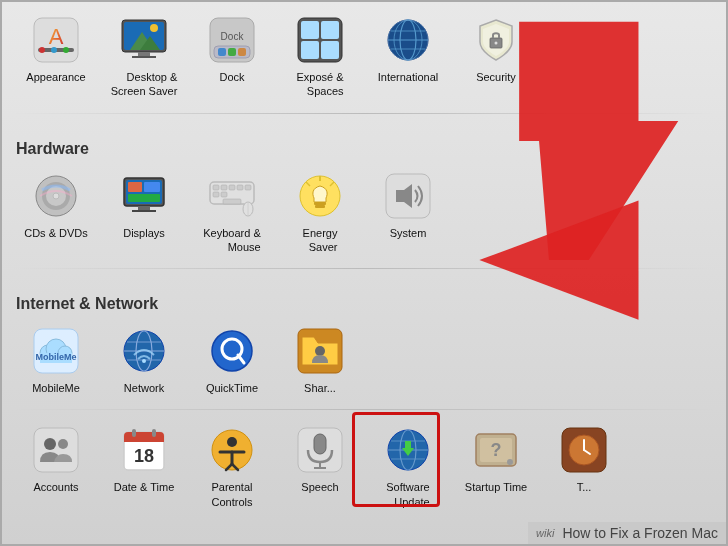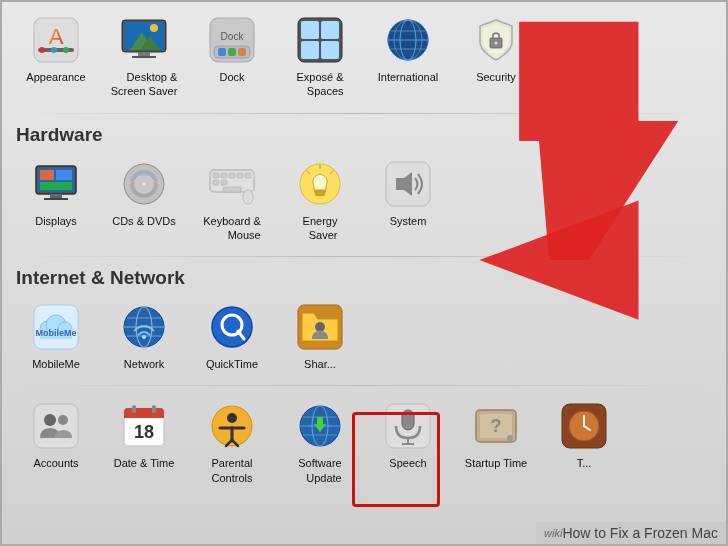--- a/index.html
+++ b/index.html
@@ -19,25 +19,26 @@
       border: 2px solid #aaa;
       position: relative;
       overflow: hidden;
     }
 
     .section {
       padding: 8px 10px 4px 10px;
     }
 
     .section-header {
-      font-size: 19px;
+      font-size: 16px;
       font-weight: bold;
       color: #333;
       margin-bottom: 8px;
       padding-left: 4px;
+      margin-top: 16px;
     }
 
     .items-row {
       display: flex;
       flex-direction: row;
       flex-wrap: wrap;
       gap: 0px;
       margin-bottom: 4px;
     }
 
@@ -99,21 +100,21 @@
     .wikihow-bar {
       position: absolute;
       bottom: 0;
       right: 0;
       background: rgba(200,200,200,0.85);
       padding: 3px 8px;
       font-size: 12px;
       color: #333;
       display: flex;
       align-items: center;
-      gap: 0;
+      gap: 8px;
     }
 
     .wikihow-bar .wiki-logo {
       color: #666;
       font-style: italic;
       font-size: 11px;
     }
 
     .wikihow-bar .wiki-title {
       font-size: 14px;
@@ -227,46 +228,46 @@
 
   <div class="divider"></div>
 
   <div class="section">
     <div class="section-header">Hardware</div>
     <div class="items-row">
 
       <div class="pref-item">
         <div class="icon-box">
           <svg viewBox="0 0 48 48">
+            <circle cx="24" cy="24" r="20" fill="#c0c0c0" stroke="#888" stroke-width="1"></circle>
+            <circle cx="24" cy="24" r="14" fill="#aaa"></circle>
+            <circle cx="24" cy="24" r="10" fill="#c8c8c8"></circle>
+
+            <path d="M10 18 Q24 10 38 18" fill="none" stroke="#88bbff" stroke-width="3" opacity="0.5"></path>
+            <path d="M8 24 Q24 14 40 24" fill="none" stroke="#ffaacc" stroke-width="2" opacity="0.4"></path>
+            <circle cx="24" cy="24" r="3" fill="#ddd" stroke="#bbb" stroke-width="1"></circle>
+          </svg>
+        </div>
+        <span class="item-label">CDs &amp; DVDs</span>
+      </div>
+
+      <div class="pref-item">
+        <div class="icon-box">
+          <svg viewBox="0 0 48 48">
             <rect x="4" y="6" width="40" height="28" rx="3" fill="#555" stroke="#333" stroke-width="1.5"></rect>
             <rect x="6" y="8" width="36" height="24" rx="2" fill="#1a6bb5"></rect>
             <rect x="18" y="34" width="12" height="4" fill="#666"></rect>
             <rect x="12" y="38" width="24" height="2" fill="#444"></rect>
 
             <rect x="8" y="10" width="14" height="10" rx="1" fill="#dd6644"></rect>
             <rect x="24" y="10" width="16" height="10" rx="1" fill="#4488ee"></rect>
             <rect x="8" y="22" width="32" height="8" rx="1" fill="#22aa44"></rect>
           </svg>
         </div>
         <span class="item-label">Displays</span>
-      </div>
-
-      <div class="pref-item">
-        <div class="icon-box">
-          <svg viewBox="0 0 48 48">
-            <circle cx="24" cy="24" r="20" fill="#c0c0c0" stroke="#888" stroke-width="1"></circle>
-            <circle cx="24" cy="24" r="14" fill="#aaa"></circle>
-            <circle cx="24" cy="24" r="10" fill="#c8c8c8"></circle>
-
-            <path d="M10 18 Q24 10 38 18" fill="none" stroke="#88bbff" stroke-width="3" opacity="0.5"></path>
-            <path d="M8 24 Q24 14 40 24" fill="none" stroke="#ffaacc" stroke-width="2" opacity="0.4"></path>
-            <circle cx="24" cy="24" r="3" fill="#ddd" stroke="#bbb" stroke-width="1"></circle>
-          </svg>
-        </div>
-        <span class="item-label">CDs &amp; DVDs</span>
       </div>
 
       <div class="pref-item">
         <div class="icon-box">
           <svg viewBox="0 0 48 48">
             <rect x="2" y="10" width="44" height="22" rx="4" fill="#e0e0e0" stroke="#bbb" stroke-width="1.5"></rect>
 
             <rect x="5" y="13" width="6" height="5" rx="1" fill="#ccc" stroke="#aaa" stroke-width="0.5"></rect>
             <rect x="13" y="13" width="6" height="5" rx="1" fill="#ccc" stroke="#aaa" stroke-width="0.5"></rect>
             <rect x="21" y="13" width="6" height="5" rx="1" fill="#ccc" stroke="#aaa" stroke-width="0.5"></rect>
@@ -427,49 +428,49 @@
             <circle cx="24" cy="16" r="5" fill="#333"></circle>
             <line x1="12" y1="26" x2="36" y2="26" stroke="#333" stroke-width="3" stroke-linecap="round"></line>
             <line x1="24" y1="26" x2="24" y2="38" stroke="#333" stroke-width="3" stroke-linecap="round"></line>
             <line x1="24" y1="38" x2="18" y2="44" stroke="#333" stroke-width="2.5" stroke-linecap="round"></line>
             <line x1="24" y1="38" x2="30" y2="44" stroke="#333" stroke-width="2.5" stroke-linecap="round"></line>
           </svg>
         </div>
         <span class="item-label">Parental<br>Controls</span>
       </div>
 
+      <div class="pref-item">
+        <div class="icon-box">
+          <svg viewBox="0 0 48 48">
+            <rect x="2" y="2" width="44" height="44" rx="8" fill="#ddd" stroke="#bbb" stroke-width="1"></rect>
+
+            <rect x="18" y="8" width="12" height="20" rx="6" fill="#888" stroke="#666" stroke-width="1"></rect>
+            <path d="M12 24 Q12 36 24 36 Q36 36 36 24" fill="none" stroke="#888" stroke-width="2.5"></path>
+            <line x1="24" y1="36" x2="24" y2="42" stroke="#888" stroke-width="2"></line>
+            <line x1="18" y1="42" x2="30" y2="42" stroke="#888" stroke-width="2"></line>
+          </svg>
+        </div>
+        <span class="item-label">Speech</span>
+      </div>
+
       <div class="pref-item" style="position:relative;">
         <div class="icon-box">
           <svg viewBox="0 0 48 48">
             <circle cx="24" cy="24" r="20" fill="#2266aa" stroke="#1144aa" stroke-width="1"></circle>
 
             <ellipse cx="24" cy="24" rx="8" ry="20" fill="none" stroke="#6699cc" stroke-width="1.2"></ellipse>
             <line x1="4" y1="24" x2="44" y2="24" stroke="#6699cc" stroke-width="1"></line>
             <line x1="7" y1="15" x2="41" y2="15" stroke="#6699cc" stroke-width="0.8"></line>
             <line x1="7" y1="33" x2="41" y2="33" stroke="#6699cc" stroke-width="0.8"></line>
 
             <polygon points="24,30 18,22 30,22" fill="#44cc44"></polygon>
             <rect x="21" y="15" width="6" height="8" fill="#44cc44"></rect>
           </svg>
         </div>
         <span class="item-label">Software<br>Update</span>
-      </div>
-
-      <div class="pref-item">
-        <div class="icon-box">
-          <svg viewBox="0 0 48 48">
-            <rect x="2" y="2" width="44" height="44" rx="8" fill="#ddd" stroke="#bbb" stroke-width="1"></rect>
-
-            <rect x="18" y="8" width="12" height="20" rx="6" fill="#888" stroke="#666" stroke-width="1"></rect>
-            <path d="M12 24 Q12 36 24 36 Q36 36 36 24" fill="none" stroke="#888" stroke-width="2.5"></path>
-            <line x1="24" y1="36" x2="24" y2="42" stroke="#888" stroke-width="2"></line>
-            <line x1="18" y1="42" x2="30" y2="42" stroke="#888" stroke-width="2"></line>
-          </svg>
-        </div>
-        <span class="item-label">Speech</span>
       </div>
 
       <div class="pref-item">
         <div class="icon-box">
           <svg viewBox="0 0 48 48">
             <rect x="4" y="8" width="40" height="32" rx="4" fill="#c0b090" stroke="#a08060" stroke-width="1.5"></rect>
             <rect x="8" y="12" width="32" height="24" rx="2" fill="#d0c0a0"></rect>
 
             <text x="24" y="30" font-size="18" font-weight="bold" text-anchor="middle" fill="#888">?</text>
 

